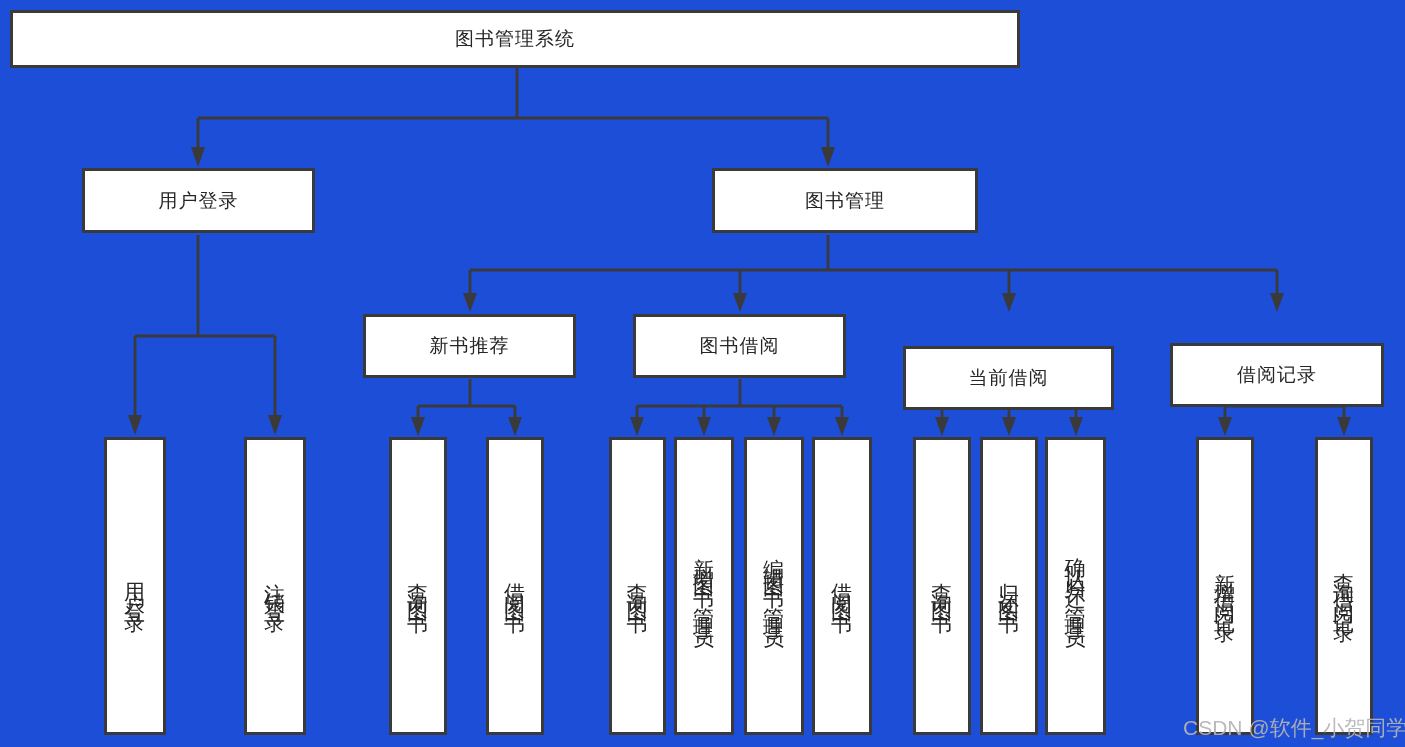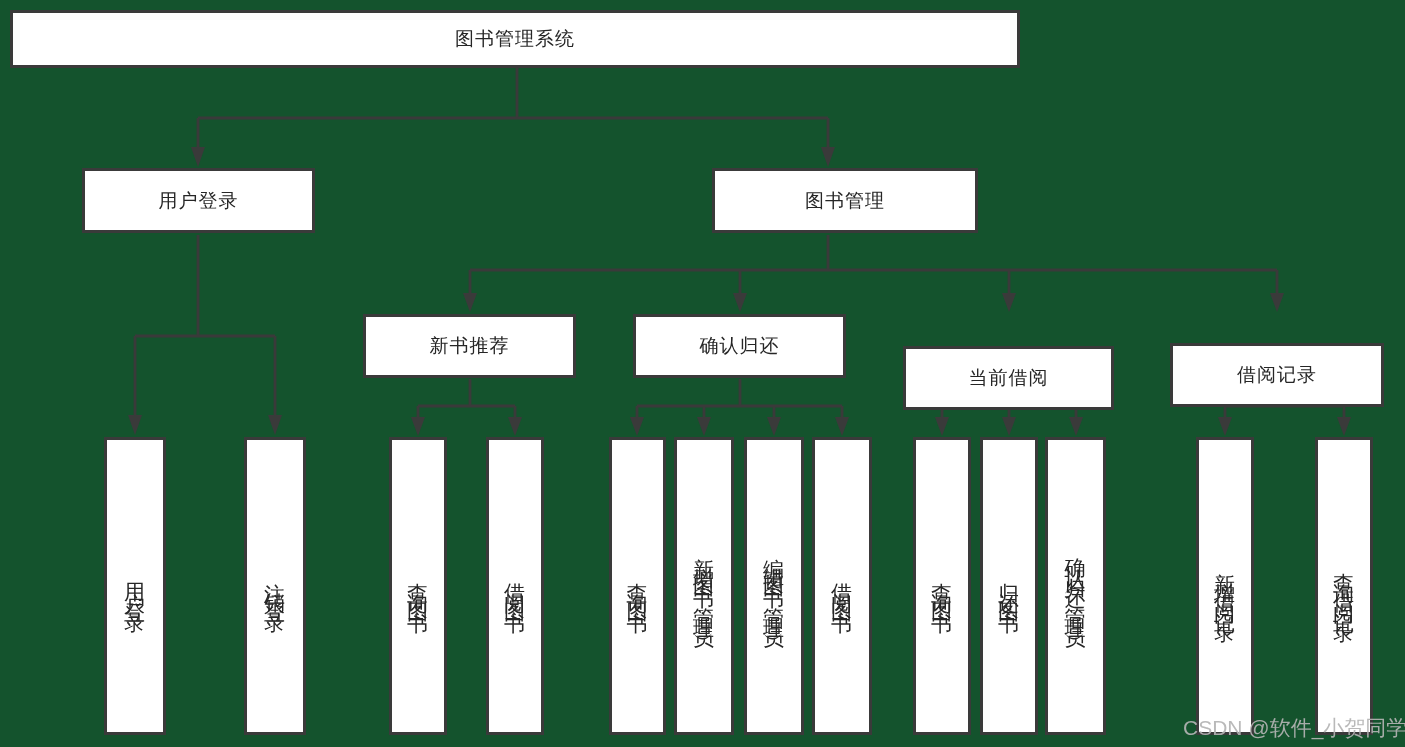--- a/index.html
+++ b/index.html
@@ -5,21 +5,21 @@
   html, body {
     margin: 0;
     padding: 0;
     background: #ffffff;
     font-family: "Liberation Sans", "DejaVu Sans", sans-serif;
   }
   .canvas {
     position: relative;
     width: 1405px;
     height: 747px;
-    background: #14532d;
+    background: #1d4ed8;
     overflow: hidden;
   }
   svg.connectors {
     position: absolute;
     left: 0; top: 0;
     width: 1405px;
     height: 747px;
     z-index: 1;
   }
   .node {
@@ -118,21 +118,21 @@
     <span>用户登录</span>
   </div>
   <div class="node h-node" style="left:712px; top:168px; width:266px; height:65px;">
     <span>图书管理</span>
   </div>
 
   <div class="node h-node" style="left:363px; top:314px; width:213px; height:64px;align-items:center;">
     <span>新书推荐</span>
   </div>
   <div class="node h-node" style="left:633px; top:314px; width:213px; height:64px;">
-    <span>确认归还</span>
+    <span>图书借阅</span>
   </div>
   <div class="node h-node" style="left:903px; top:314px; width:211px; height:64px;margin-top:32px;">
     <span>当前借阅</span>
   </div>
   <div class="node h-node" style="left:1170px; top:314px; width:214px; height:64px;margin-top:29px;">
     <span>借阅记录</span>
   </div>
 
   <div class="node leaf" style="left:104px; width:62px;">
     <span class="v-text">用户登录</span>

